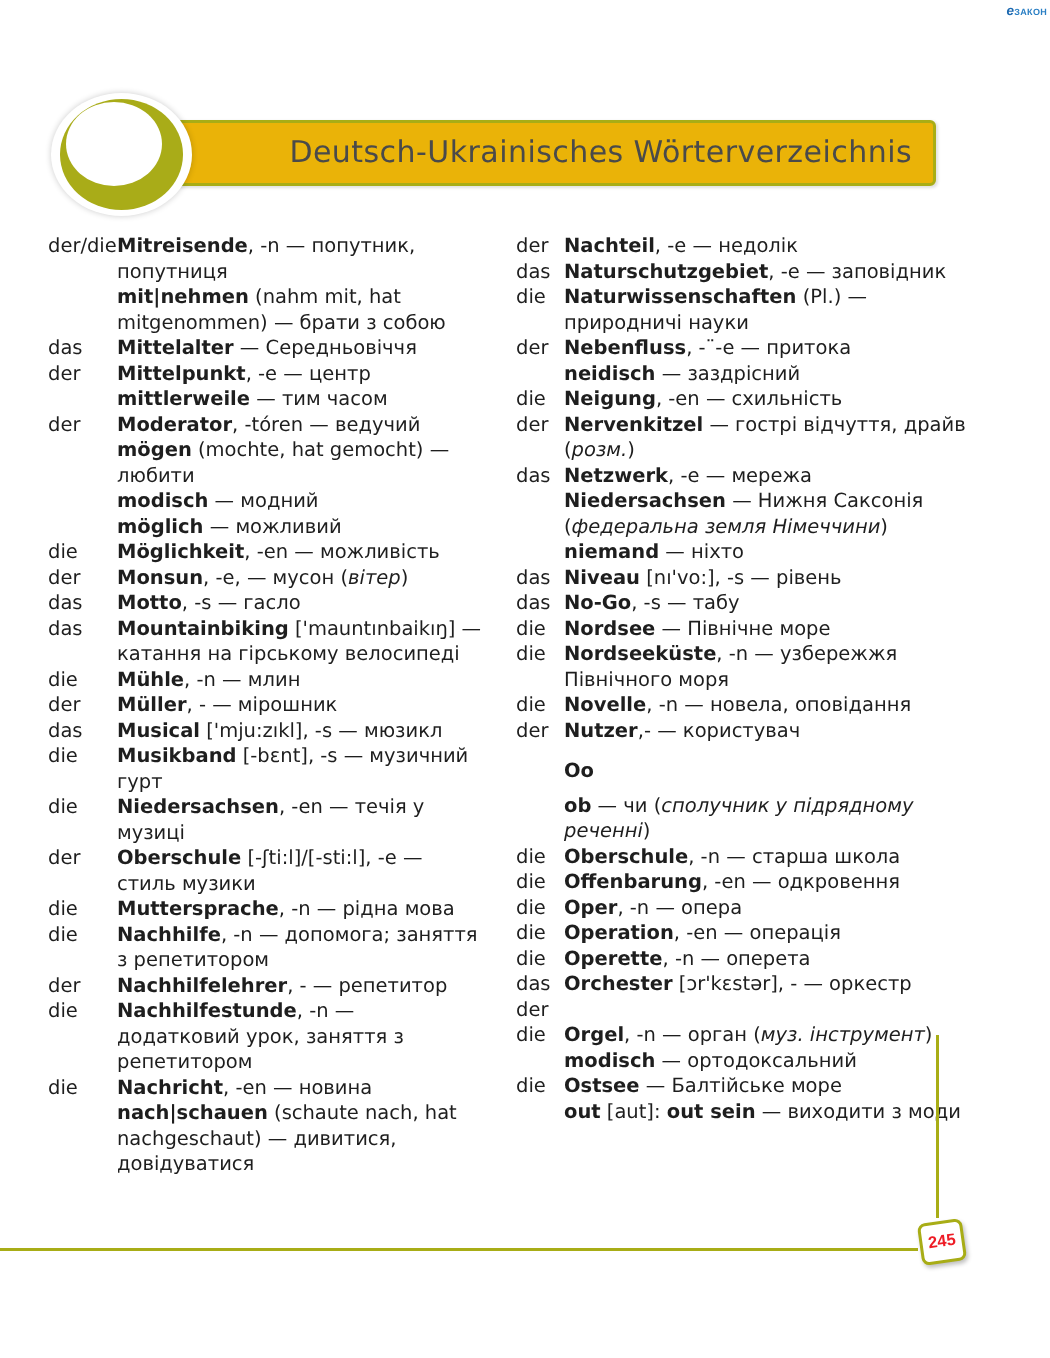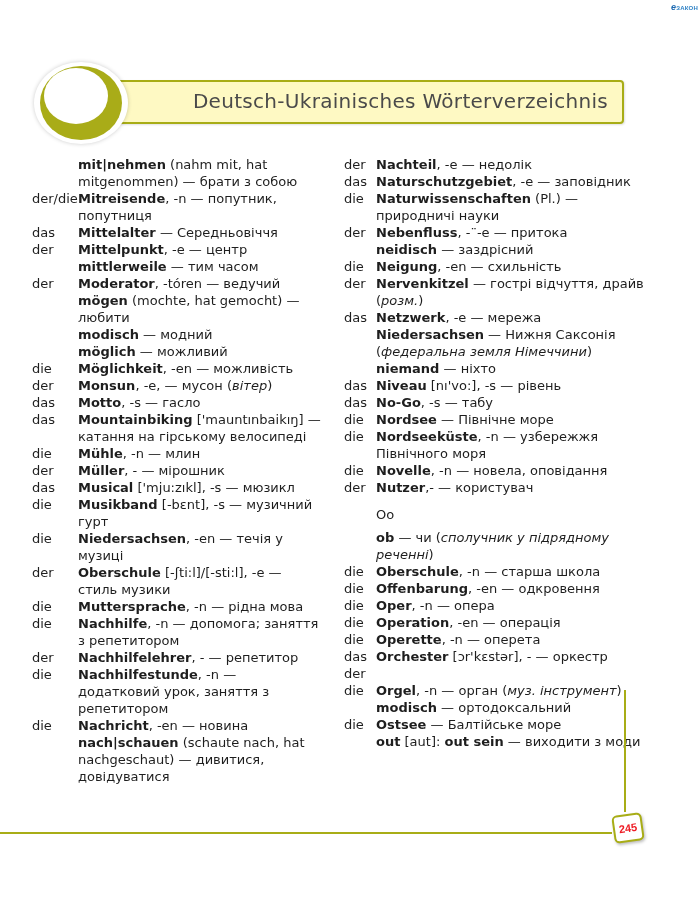--- a/index.html
+++ b/index.html
@@ -7,21 +7,21 @@
     width: 700px; height: 905px; background: #ffffff; position: relative; overflow: hidden;
     font-family: "DejaVu Sans", sans-serif; color: #1e1e1e;
   }
   .logo {
     position: absolute; right: 2px; top: 2px; font-size: 6px; font-weight: bold;
     color: #2a7fc4; font-family: "Liberation Sans", sans-serif; letter-spacing: 0.2px;
   }
   .logo .e { font-size: 9px; font-style: italic; color: #1b68b0; }
   .header-band {
     position: absolute; left: 88px; top: 80px; width: 536px; height: 44px;
-    background: #fef9c3; border: 2px solid #a8ad16; border-radius: 4px; box-sizing: border-box;
+    background: #eab308; border: 2px solid #a8ad16; border-radius: 4px; box-sizing: border-box;
     box-shadow: 1px 1px 2px rgba(0,0,0,0.12);
   }
   .header-title {
     position: absolute; right: 14px; top: 7px;
     font-family: "DejaVu Sans", sans-serif; font-size: 20px; color: #4a4a4a;
     letter-spacing: 0.3px;
   }
   .circle-outer {
     position: absolute; left: 34px; top: 62px; width: 94px; height: 82px;
     border-radius: 50%; background: #fff; box-shadow: 0 0 4px rgba(0,0,0,0.2);
@@ -36,21 +36,21 @@
   }
   .col { position: absolute; top: 156px; font-size: 13px; line-height: 17px; }
   .col-left { left: 32px; width: 290px; }
   .col-right { left: 344px; width: 310px; }
   .entry { display: flex; }
   .art { width: 46px; flex: 0 0 46px; }
   .col-right .art { width: 32px; flex: 0 0 32px; }
   .txt { flex: 1; }
   .hw { font-weight: bold; }
   .it { font-style: italic; }
-  .sec { font-weight: normal; margin: 10px 0 6px 0; }
+  .sec { font-weight: bold; margin: 10px 0 6px 0; }
   .col-left .sec { padding-left: 46px; }
   .col-right .sec { padding-left: 32px; }
   .rule-v { position: absolute; left: 624px; top: 690px; width: 2px; height: 122px; background: #a8ad16; }
   .rule-h { position: absolute; left: 0; top: 832px; width: 612px; height: 2px; background: #a8ad16; }
   .page-badge {
     position: absolute; left: 613px; top: 814px; width: 26px; height: 24px;
     background: #fff; border: 2px solid #a8ad16; border-radius: 5px; transform: rotate(-8deg);
     box-shadow: 1px 2px 3px rgba(0,0,0,0.25);
     display: flex; align-items: center; justify-content: center;
   }
@@ -63,26 +63,26 @@
 
 <div class="header-band">
   <div class="header-title">Deutsch-Ukrainisches Wörterverzeichnis</div>
 </div>
 <div class="circle-outer"></div>
 <div class="circle-olive"></div>
 <div class="circle-inner"></div>
 
 <div class="col col-left" id="col-left">
     <div class="entry">
-      <div class="art"></div>
-      <div class="txt"><span class="hw">mit|nehmen</span><span> (nahm mit, hat mitgenommen) — брати з собою</span></div>
-    </div>
-    <div class="entry">
       <div class="art">der/die</div>
       <div class="txt"><span class="hw">Mitreisende</span><span>, -n — попутник, попутниця</span></div>
+    </div>
+    <div class="entry">
+      <div class="art"></div>
+      <div class="txt"><span class="hw">mit|nehmen</span><span> (nahm mit, hat mitgenommen) — брати з собою</span></div>
     </div>
     <div class="entry">
       <div class="art">das</div>
       <div class="txt"><span class="hw">Mittelalter</span><span> — Середньовіччя</span></div>
     </div>
     <div class="entry">
       <div class="art">der</div>
       <div class="txt"><span class="hw">Mittelpunkt</span><span>, -e — центр</span></div>
     </div>
     <div class="entry">

